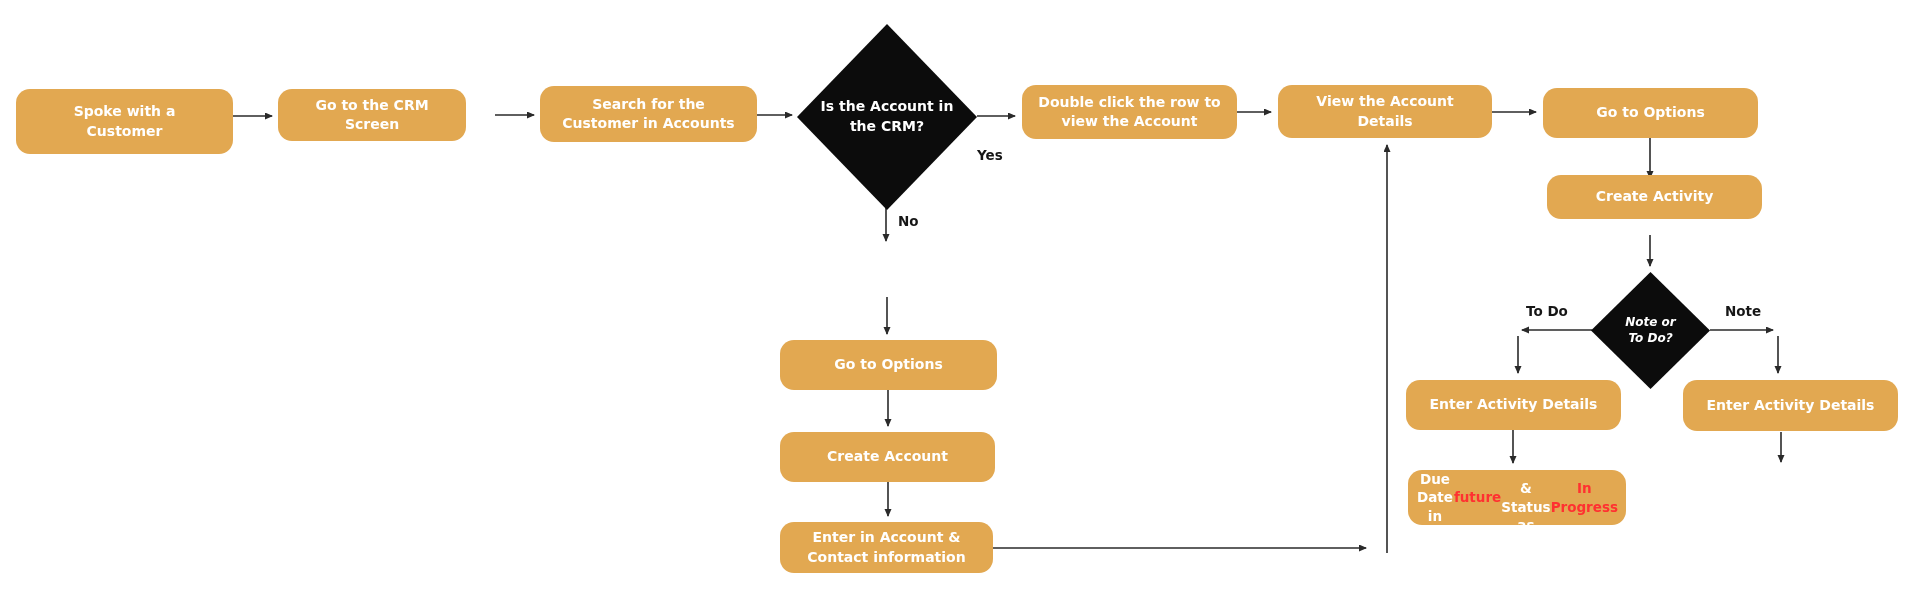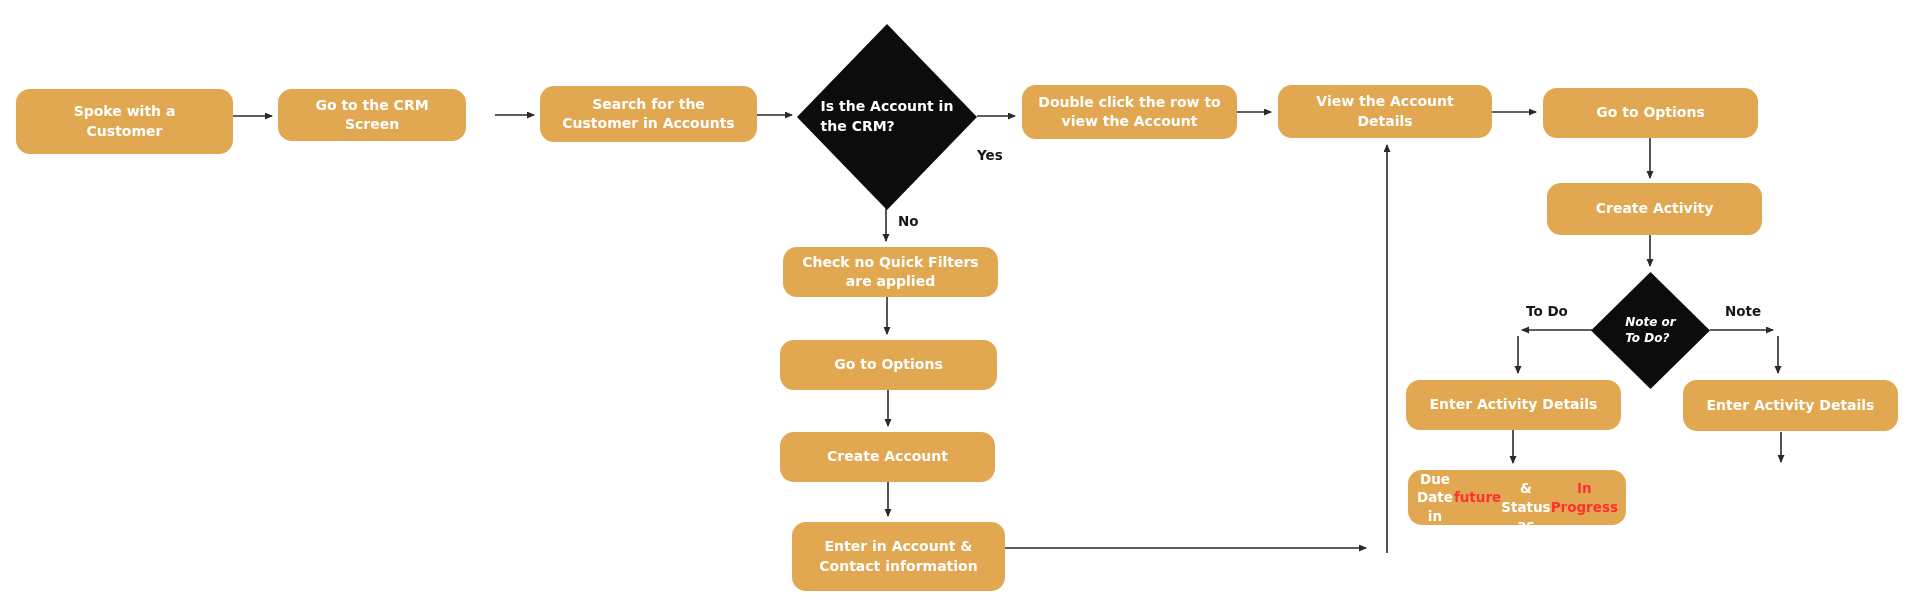--- a/index.html
+++ b/index.html
@@ -13,21 +13,21 @@
     display:flex;align-items:center;justify-content:center;
     background:var(--gold,#e2a851);color:var(--nodetext,#fff);
     font-weight:bold;font-size:14px;line-height:1.36;text-align:center;
     border-radius:14px;white-space:pre-line;padding:3px 8px;
   }
   .node.small{font-size:13.5px;}
   .diamond{
     position:absolute;box-sizing:border-box;
     display:flex;align-items:center;justify-content:center;
     background:var(--diamond,#0c0c0c);color:var(--nodetext,#fff);
-    font-weight:bold;font-size:14px;line-height:1.4;
+    font-weight:bold;font-size:14px;line-height:1.4;text-align:center;
     white-space:pre-line;
     clip-path:polygon(50% 0,100% 50%,50% 100%,0 50%);
   }
   .diamond.small{font-size:12px;line-height:1.3;font-style:italic;}
   .edge-label{
     position:absolute;color:var(--labeltext,#161616);
     font-weight:bold;font-size:13.5px;white-space:nowrap;
   }
   .hl{color:var(--hl,#ff3131);}
 </style>
@@ -76,41 +76,39 @@
 the CRM?</div>
 
   <div class="node" style="left:1022px;top:85px;width:215px;height:54px;">Double click the row to
 view the Account</div>
 
   <div class="node" style="left:1278px;top:85px;width:214px;height:53px;">View the Account
 Details</div>
 
   <div class="node" style="left:1543px;top:88px;width:215px;height:50px;">Go to Options</div>
 
-  <div class="node" style="left:1547px;top:183px;width:215px;height:52px;">Create Activity</div>
+  <div class="node" style="left:1547px;top:175px;width:215px;height:44px;">Create Activity</div>
 
   <div class="diamond small" style="left:1591px;top:272px;width:119px;height:117px;">Note or
 To Do?</div>
 
   <div class="node" style="left:1406px;top:380px;width:215px;height:50px;">Enter Activity Details</div>
 
   <div class="node" style="left:1683px;top:380px;width:215px;height:51px;">Enter Activity  Details</div>
 
   <div class="node small" style="left:1408px;top:470px;width:218px;height:55px;"><span>Set Due Date in the </span><span class="hl">future</span><span>
 &amp; Status as </span><span class="hl">In Progress</span></div>
 
 
-  <div class="node" style="left:783px;top:247px;width:215px;height:50px;">Check no Quick Filters
-are applied</div>
 
   <div class="node" style="left:780px;top:340px;width:217px;height:50px;">Go to Options</div>
 
   <div class="node" style="left:780px;top:432px;width:215px;height:50px;">Create Account</div>
 
-  <div class="node" style="left:780px;top:522px;width:213px;height:69px;margin-left:12px;">Enter in Account &amp;
+  <div class="node" style="left:780px;top:522px;width:213px;height:51px;">Enter in Account &amp;
 Contact information</div>
 
   <div class="edge-label" style="left:977px;top:119px;margin-top:28px;">Yes</div>
 
   <div class="edge-label" style="left:898px;top:213px;">No</div>
 
   <div class="edge-label" style="left:1526px;top:303px;text-align:right;">To Do</div>
 
   <div class="edge-label" style="left:1725px;top:303px;">Note</div>
 

